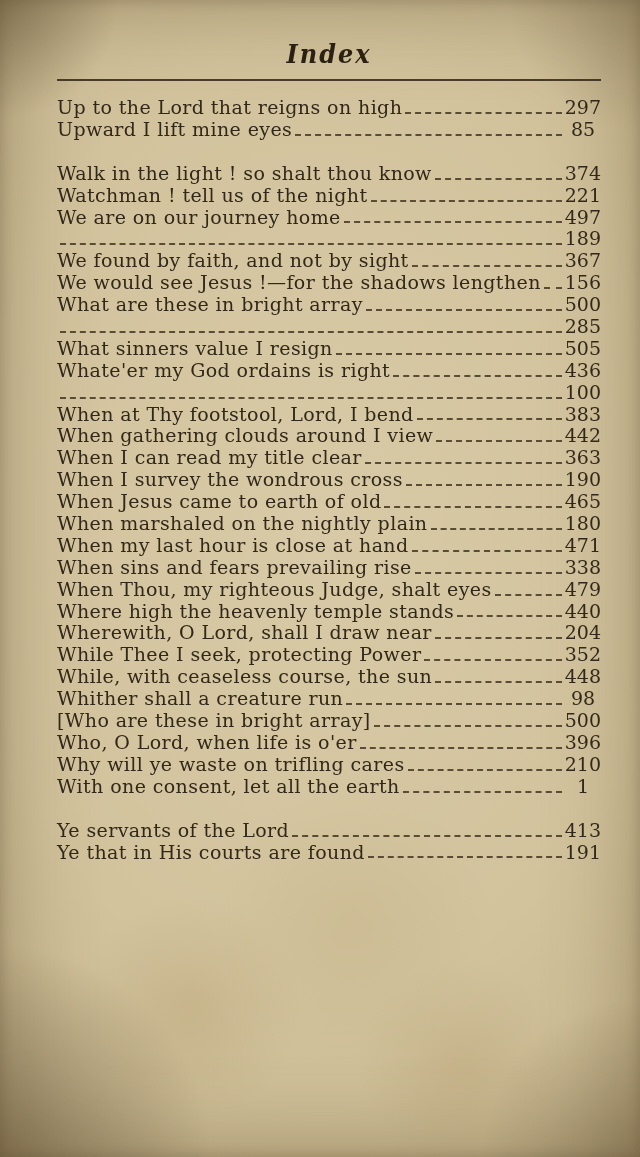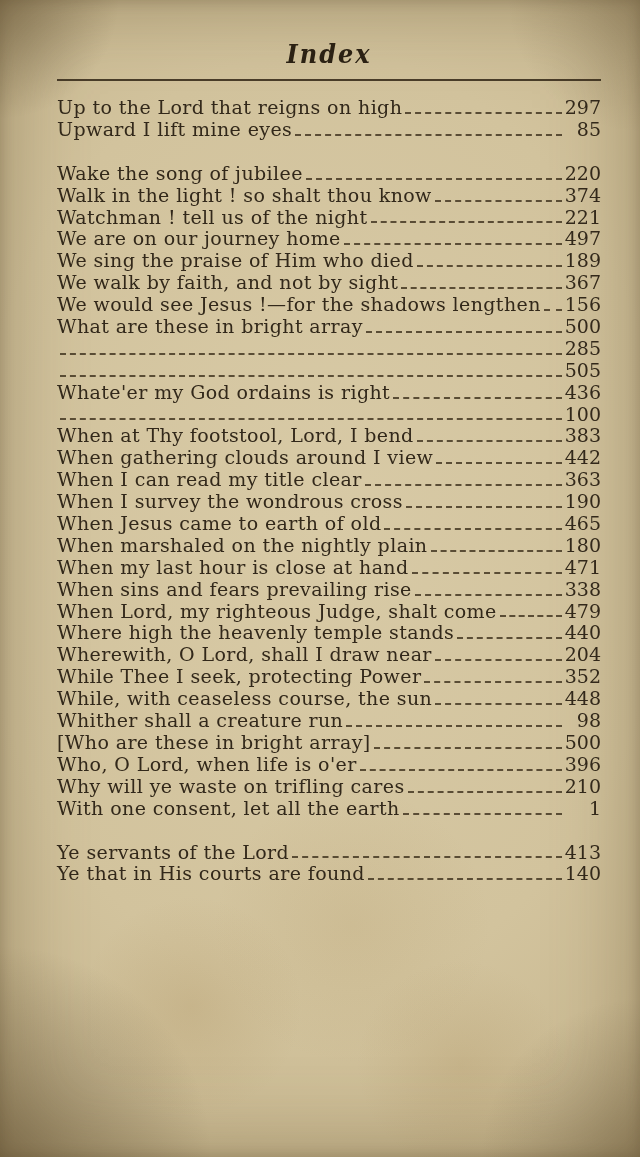--- a/index.html
+++ b/index.html
@@ -83,21 +83,21 @@
     position: absolute;
     left: 3px;
     right: 3px;
     bottom: 5px;
     border-bottom: 2px dashed #453823;
     opacity: 0.85;
   }
   .entry-page {
     flex: 0 0 auto;
     min-width: 36px;
-    text-align: right;
+    text-align: center;
   }
   .section-gap {
     height: 22px;
   }
 </style>
 </head>
 <body>
 
 <div class="paper-overlay"></div>
 
@@ -112,64 +112,59 @@
     <span class="leader"></span>
     <span class="entry-page">297</span>
   </div>
       <div class="index-entry">
     <span class="entry-title">Upward I lift mine eyes</span>
     <span class="leader"></span>
     <span class="entry-page">85</span>
   </div>
       <div class="section-gap"></div>
       <div class="index-entry">
-    <span class="entry-title">Wake the song of jubilee</span>
-    <span class="leader"></span>
-    <span class="entry-page">220</span>
-  </div>
-      <div class="index-entry">
     <span class="entry-title">Walk in the light ! so shalt thou know</span>
     <span class="leader"></span>
     <span class="entry-page">374</span>
   </div>
       <div class="index-entry">
     <span class="entry-title">Watchman ! tell us of the night</span>
     <span class="leader"></span>
     <span class="entry-page">221</span>
   </div>
       <div class="index-entry">
     <span class="entry-title">We are on our journey home</span>
     <span class="leader"></span>
     <span class="entry-page">497</span>
   </div>
       <div class="index-entry">
-    <span class="entry-title">We sing the praise of Him who died</span>
     <span class="leader"></span>
     <span class="entry-page">189</span>
   </div>
       <div class="index-entry">
-    <span class="entry-title">We walk by faith, and not by sight</span>
+    <span class="entry-title">We found by faith, and not by sight</span>
     <span class="leader"></span>
     <span class="entry-page">367</span>
   </div>
       <div class="index-entry">
     <span class="entry-title">We would see Jesus !—for the shadows lengthen</span>
     <span class="leader"></span>
     <span class="entry-page">156</span>
   </div>
       <div class="index-entry">
     <span class="entry-title">What are these in bright array</span>
     <span class="leader"></span>
     <span class="entry-page">500</span>
   </div>
       <div class="index-entry">
     <span class="leader"></span>
     <span class="entry-page">285</span>
   </div>
       <div class="index-entry">
+    <span class="entry-title">What sinners value I resign</span>
     <span class="leader"></span>
     <span class="entry-page">505</span>
   </div>
       <div class="index-entry">
     <span class="entry-title">Whate'er my God ordains is right</span>
     <span class="leader"></span>
     <span class="entry-page">436</span>
   </div>
       <div class="index-entry">
     <span class="leader"></span>
@@ -209,21 +204,21 @@
     <span class="entry-title">When my last hour is close at hand</span>
     <span class="leader"></span>
     <span class="entry-page">471</span>
   </div>
       <div class="index-entry">
     <span class="entry-title">When sins and fears prevailing rise</span>
     <span class="leader"></span>
     <span class="entry-page">338</span>
   </div>
       <div class="index-entry">
-    <span class="entry-title">When Lord, my righteous Judge, shalt come</span>
+    <span class="entry-title">When Thou, my righteous Judge, shalt eyes</span>
     <span class="leader"></span>
     <span class="entry-page">479</span>
   </div>
       <div class="index-entry">
     <span class="entry-title">Where high the heavenly temple stands</span>
     <span class="leader"></span>
     <span class="entry-page">440</span>
   </div>
       <div class="index-entry">
     <span class="entry-title">Wherewith, O Lord, shall I draw near</span>
@@ -267,16 +262,16 @@
   </div>
       <div class="section-gap"></div>
       <div class="index-entry">
     <span class="entry-title">Ye servants of the Lord</span>
     <span class="leader"></span>
     <span class="entry-page">413</span>
   </div>
       <div class="index-entry">
     <span class="entry-title">Ye that in His courts are found</span>
     <span class="leader"></span>
-    <span class="entry-page">140</span>
+    <span class="entry-page">191</span>
   </div>
     </div>
 </div>
 
 </body></html>

